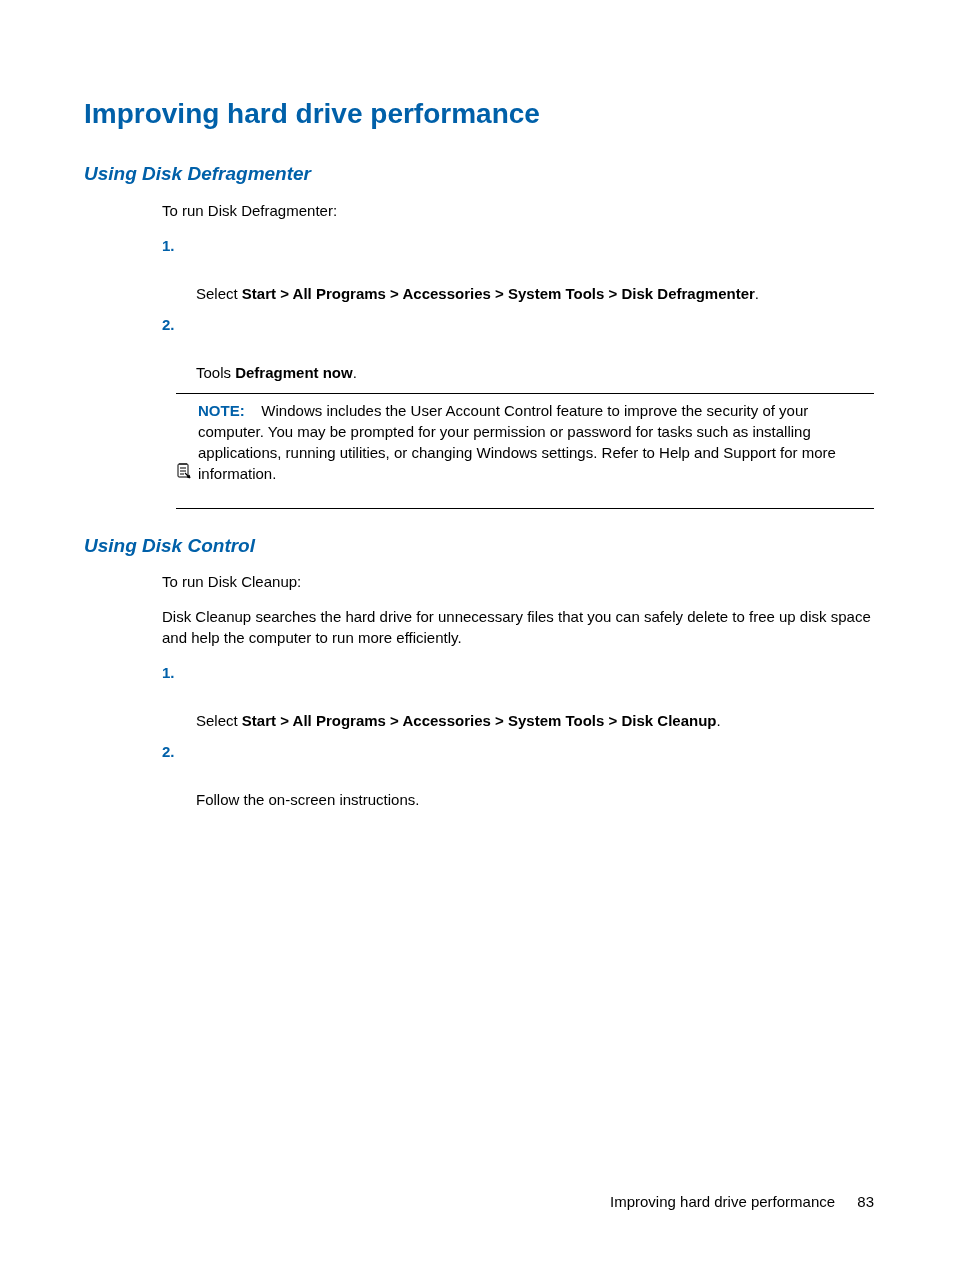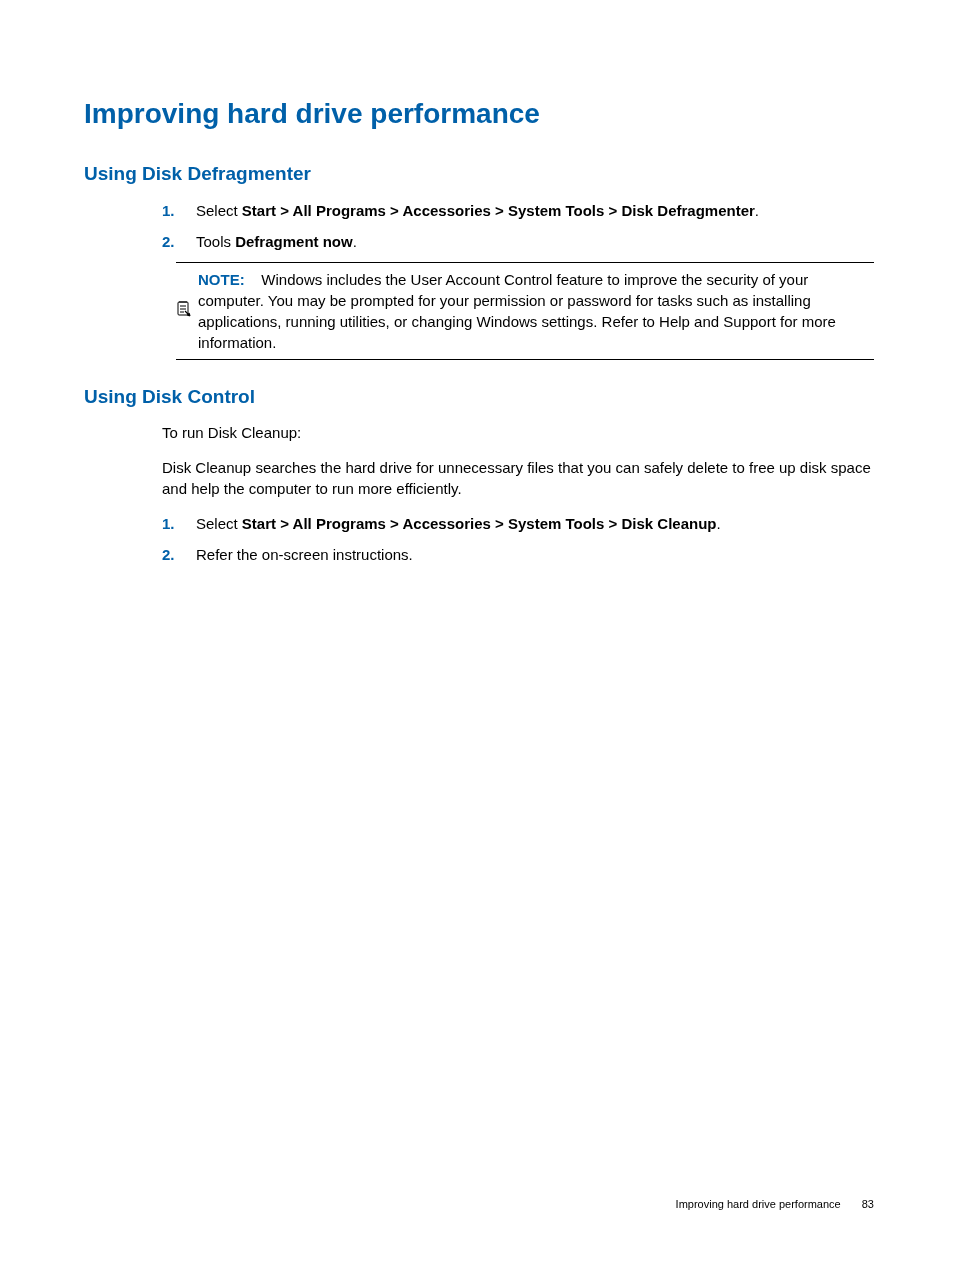--- a/index.html
+++ b/index.html
@@ -23,20 +23,21 @@
       font-size: 28px;
       font-weight: bold;
       margin-bottom: 28px;
     }
     .h2 {
       color: #0060a9;
       font-size: 19px;
       font-weight: bold;
       margin-bottom: 12px;
       margin-top: 24px;
+      font-style: italic;
     }
     .h2:first-of-type {
       margin-top: 0;
     }
     .indent {
       margin-left: 78px;
     }
     .para {
       margin-bottom: 14px;
     }
@@ -49,31 +50,32 @@
       margin-bottom: 10px;
     }
     .ol-num {
       color: #0060a9;
       font-weight: bold;
       width: 34px;
       flex-shrink: 0;
     }
     .ol-text {
       flex: 1;
+      margin-top: 48px;
     }
     .bold {
       font-weight: bold;
     }
     .note-box {
       border-top: 1px solid #000;
       border-bottom: 1px solid #000;
-      padding: 6px 0 6px 0;
+      padding: 6px 0 24px 0;
       margin: 6px 0 14px 14px;
       display: flex;
-      align-items: center;
+      align-items: flex-end;
     }
     .note-icon {
       width: 22px;
       flex-shrink: 0;
       margin-top: 2px;
     }
     .note-icon svg {
       width: 16px;
       height: 16px;
     }
@@ -81,34 +83,35 @@
       flex: 1;
     }
     .note-label {
       color: #0060a9;
       font-weight: bold;
     }
     .footer {
       position: absolute;
       bottom: 58px;
       right: 80px;
-      font-size: 11px;
+      font-size: 15px;
     }
     .footer-text {
       margin-right: 18px;
     }
   </style>
 </head>
 <body>
 
 <h1 class="h1">Improving hard drive performance</h1>
 
 <h2 class="h2">Using Disk Defragmenter</h2>
 
 <div class="indent">
+  <p class="para">To run Disk Defragmenter:</p>
 
   <ol class="ol">
     <li class="ol-item">
       <span class="ol-num">1.</span>
       <span class="ol-text">
         <span>Select </span><span class="bold">Start &gt; All Programs &gt; Accessories &gt; System Tools &gt; Disk Defragmenter</span><span>.</span>
       </span>
     </li>
     <li class="ol-item">
       <span class="ol-num">2.</span>
@@ -144,21 +147,21 @@
   <ol class="ol">
     <li class="ol-item">
       <span class="ol-num">1.</span>
       <span class="ol-text">
         <span>Select </span><span class="bold">Start &gt; All Programs &gt; Accessories &gt; System Tools &gt; Disk Cleanup</span><span>.</span>
       </span>
     </li>
     <li class="ol-item">
       <span class="ol-num">2.</span>
       <span class="ol-text">
-        <span>Refer the on-screen instructions.</span><span class="bold"></span><span></span>
+        <span>Follow the on-screen instructions.</span><span class="bold"></span><span></span>
       </span>
     </li>
   </ol>
 </div>
 
 <div class="footer">
   <span class="footer-text">Improving hard drive performance</span>
   <span>83</span>
 </div>
 

